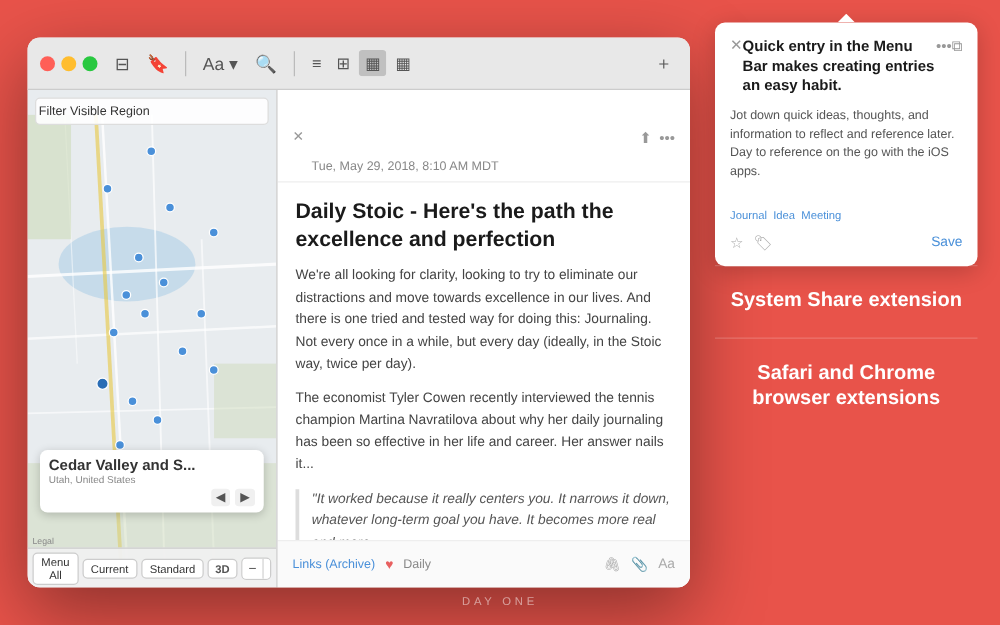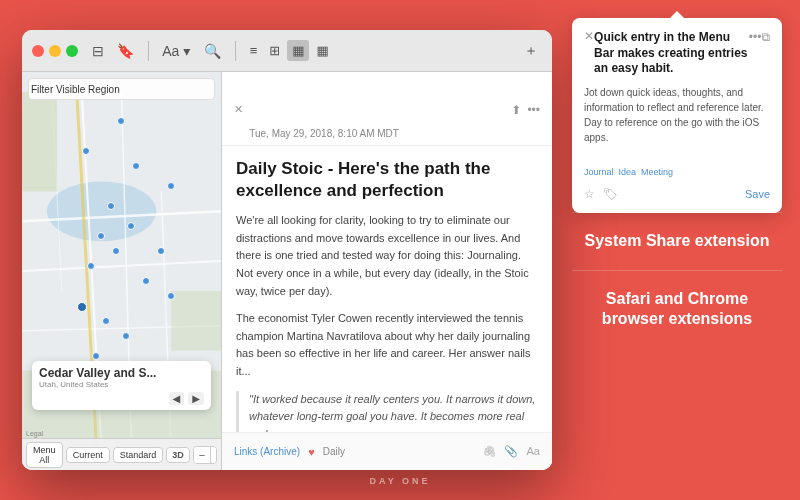--- a/index.html
+++ b/index.html
@@ -459,21 +459,20 @@
     
     .dayone-logo {
       position: absolute;
       bottom: 14px;
       left: 50%;
       transform: translateX(-50%);
       font-size: 9px;
       letter-spacing: 3px;
       color: rgba(255,255,255,0.5);
       text-transform: uppercase;
-      font-weight: bold;
     }
 
     
     .map-svg {
       position: absolute;
       top: 0; left: 0;
       width: 100%; height: 100%;
     }
   </style>
 </head>

